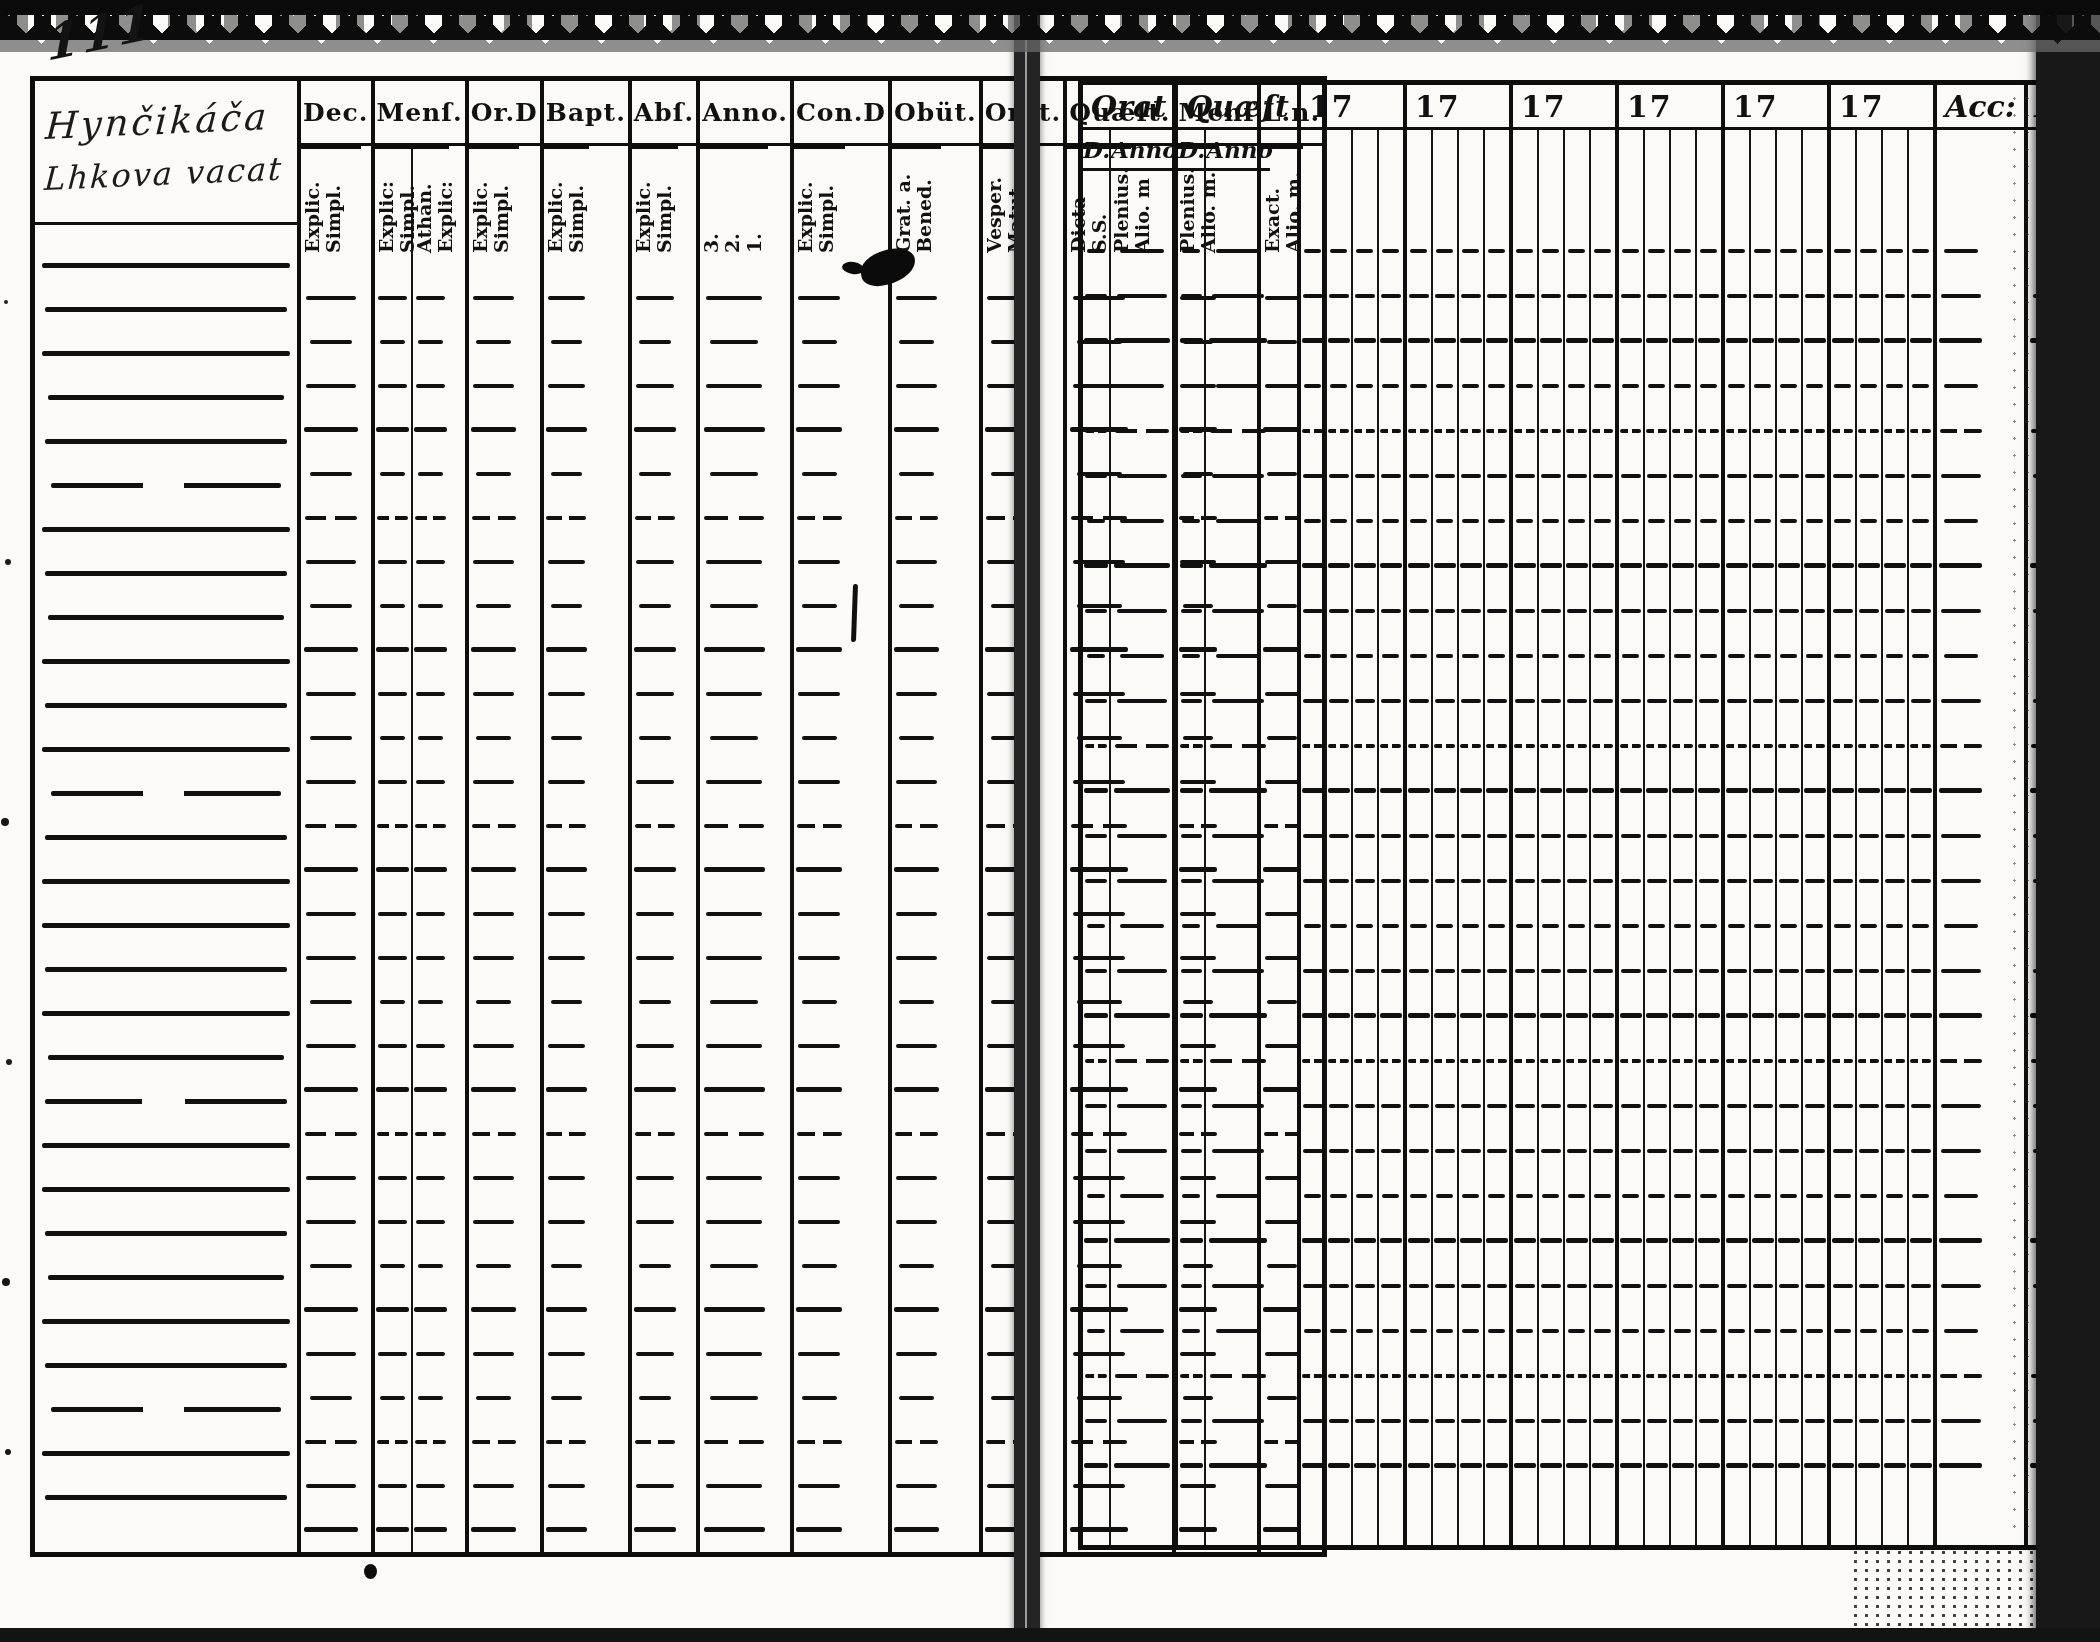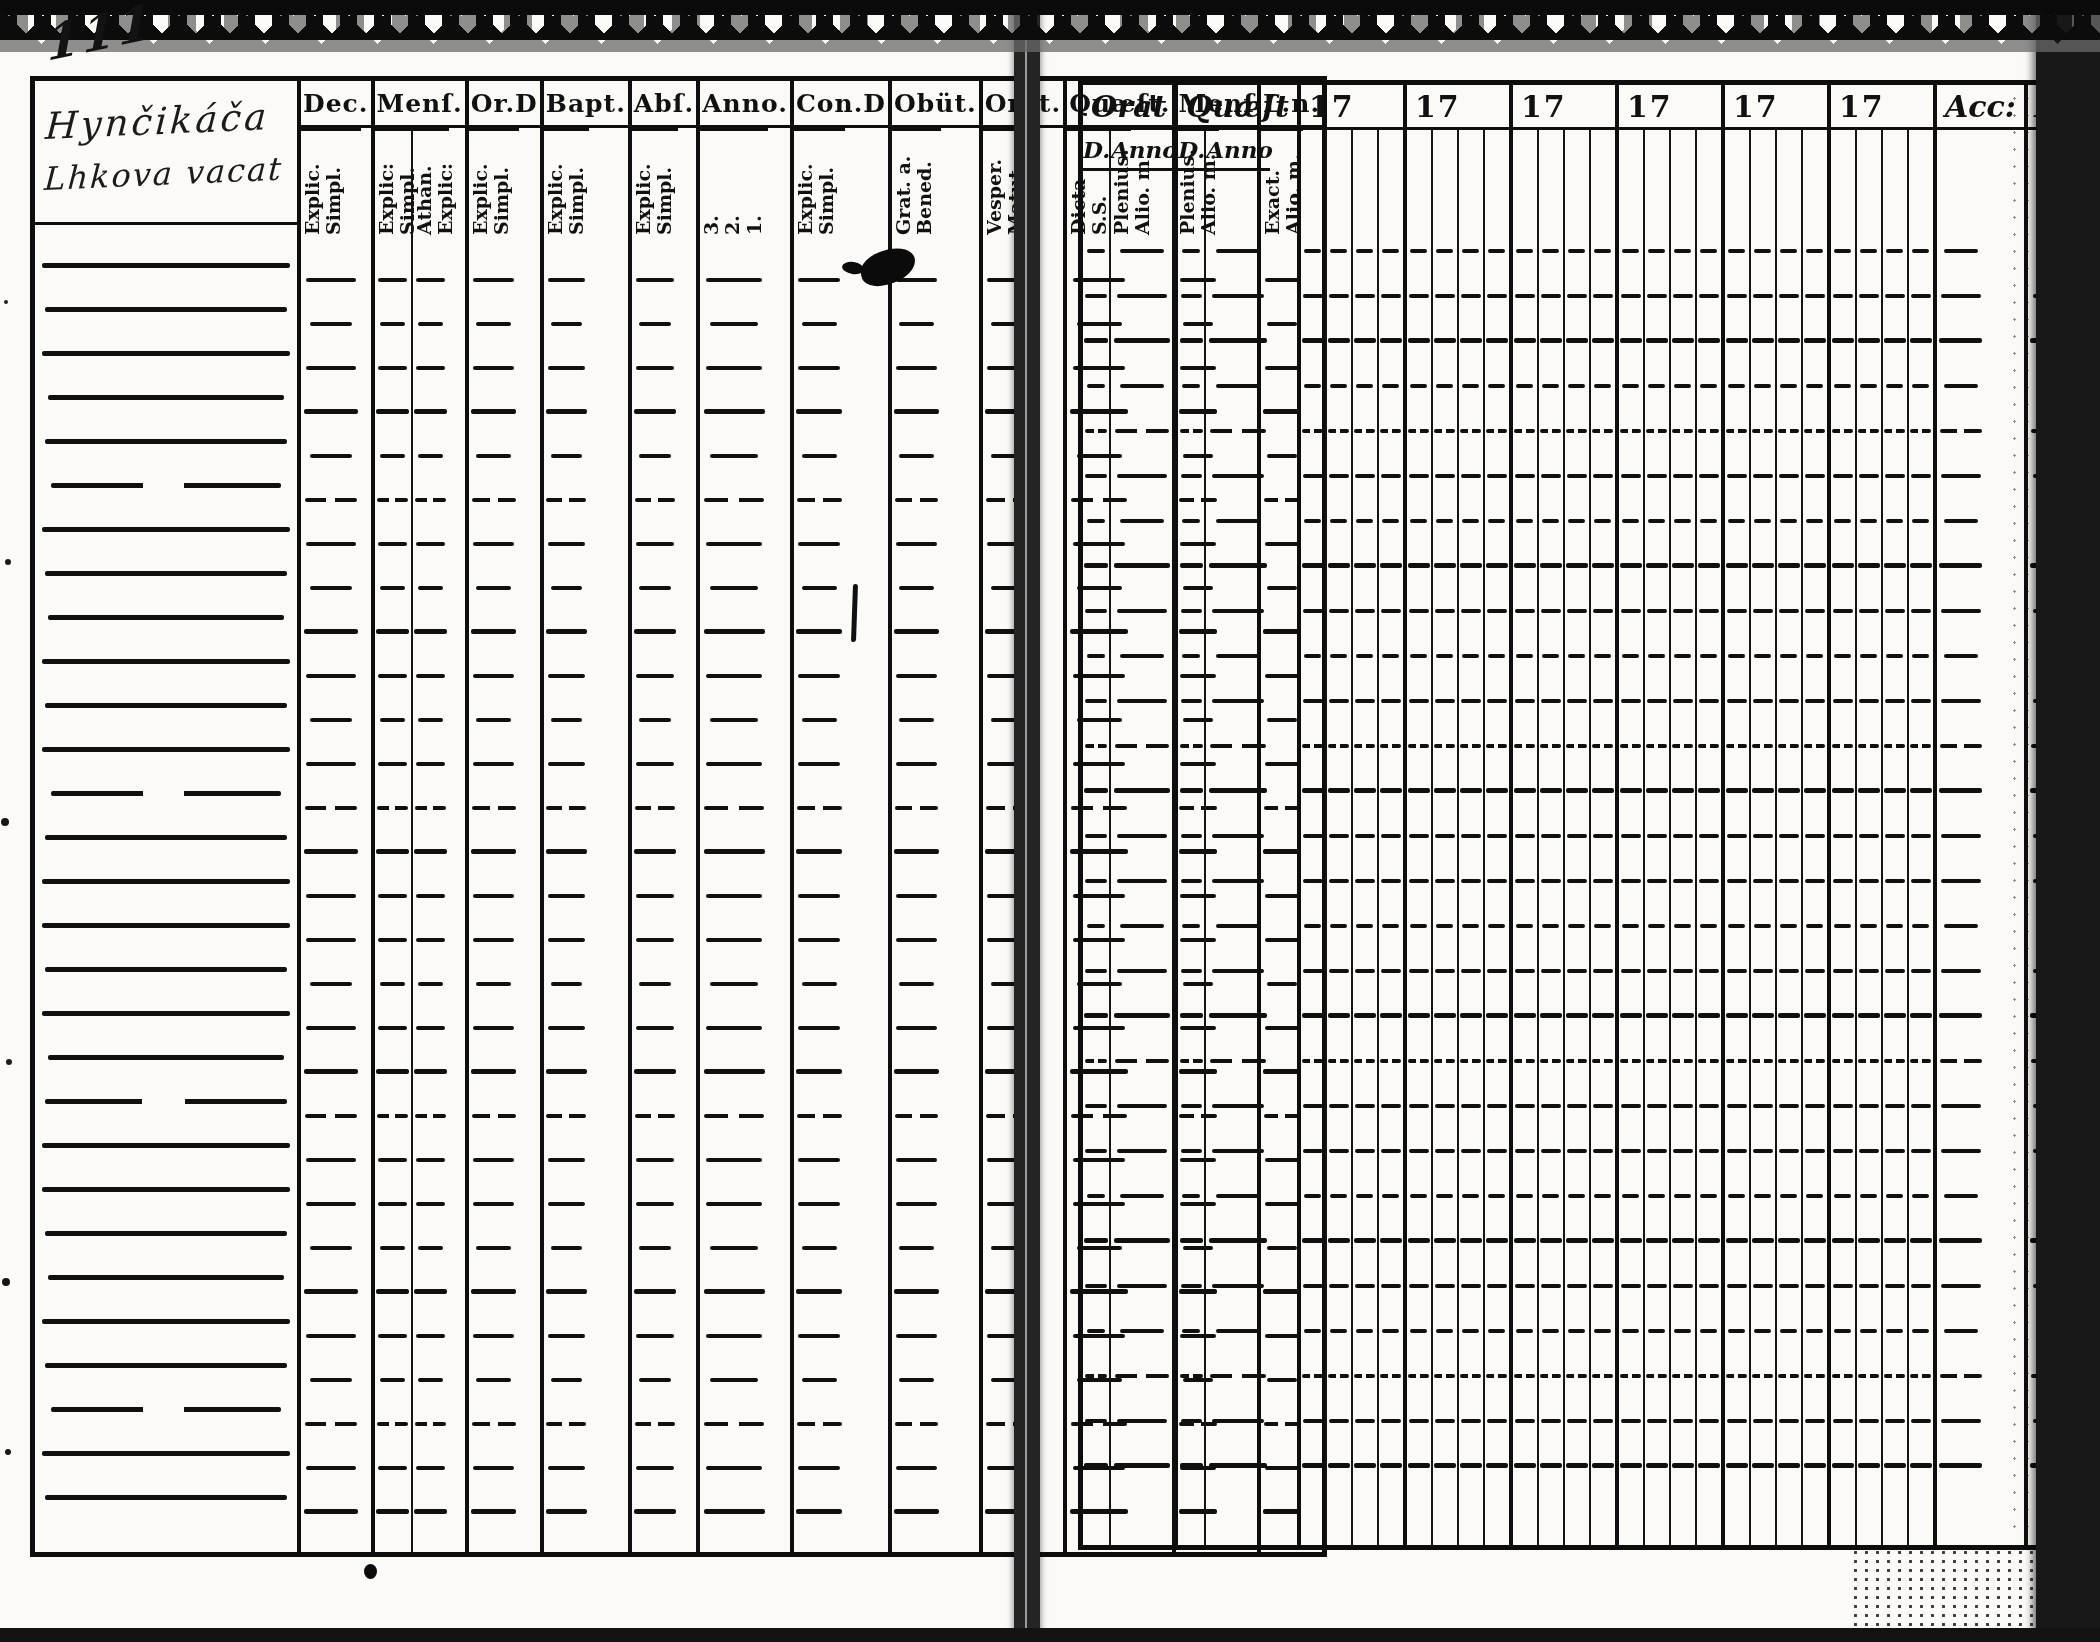--- a/index.html
+++ b/index.html
@@ -51,21 +51,21 @@
   .table { position:absolute; display:flex; align-items:stretch; border:5px solid #0d0d0d; z-index:1; background:transparent; }
   .ltable { left:30px; top:76px; height:1471px; }
   .rtable { left:1078px; top:80px; height:1460px; }
   .tgroup { display:flex; flex-direction:column; border-right:4px solid #0e0e0e; }
   .tgroup:last-child { border-right:none; }
   .tsubs { display:flex; flex:1; }
   .tsub { display:flex; flex-direction:column; border-right:2px solid #151515; }
   .tsub:last-child { border-right:none; }
 
   .ltable .ttitle { height:36px; line-height:37px; border-bottom:3px solid #0e0e0e;
-    font-size:25px; font-weight:700; text-align:center; letter-spacing:1px; white-space:nowrap; padding:4px 2px; }
+    font-size:25px; font-weight:700; text-align:center; letter-spacing:1px; white-space:nowrap; padding:13px 2px; }
   .rot-label { height:102px; border-bottom:3px solid #0e0e0e; box-sizing:content-box;
     writing-mode:vertical-rl; transform:rotate(180deg); white-space:pre-line;
     font-size:19px; font-weight:700; line-height:1.12; padding:4px 1px 2px 1px; }
   .name-head { height:141px; border-bottom:3px solid #0e0e0e; }
 
   .rtable .ttitle { height:42px; line-height:43px; border-bottom:3px solid #0e0e0e;
     font-size:30px; font-style:italic; font-weight:600; padding:0 8px; white-space:nowrap; }
   .rtable .ttitle.year { font-style:normal; font-weight:700; text-align:left; letter-spacing:2px; }
   .subhead { height:38px; line-height:40px; font-size:23px; font-style:italic; font-weight:600;
     text-align:center; border-bottom:3px solid transparent; white-space:nowrap; overflow:visible; }

